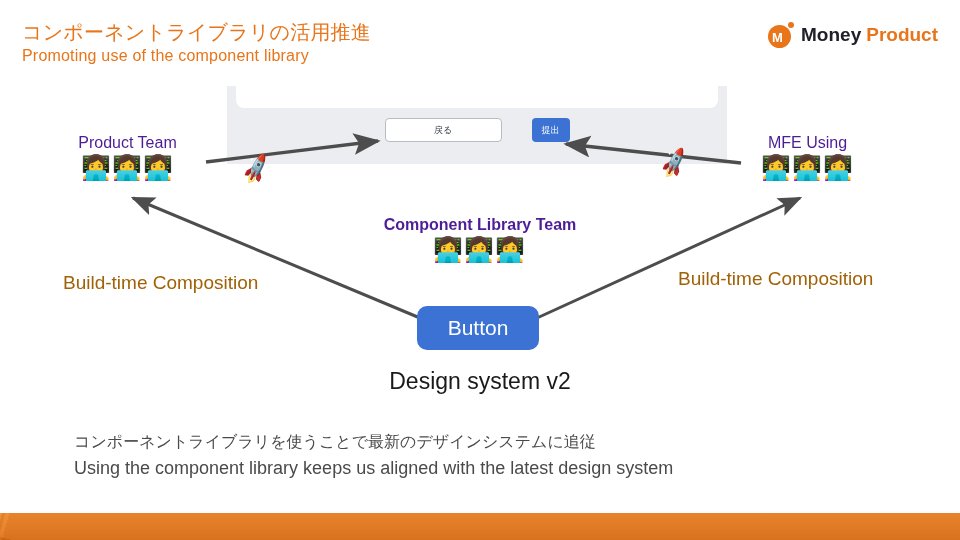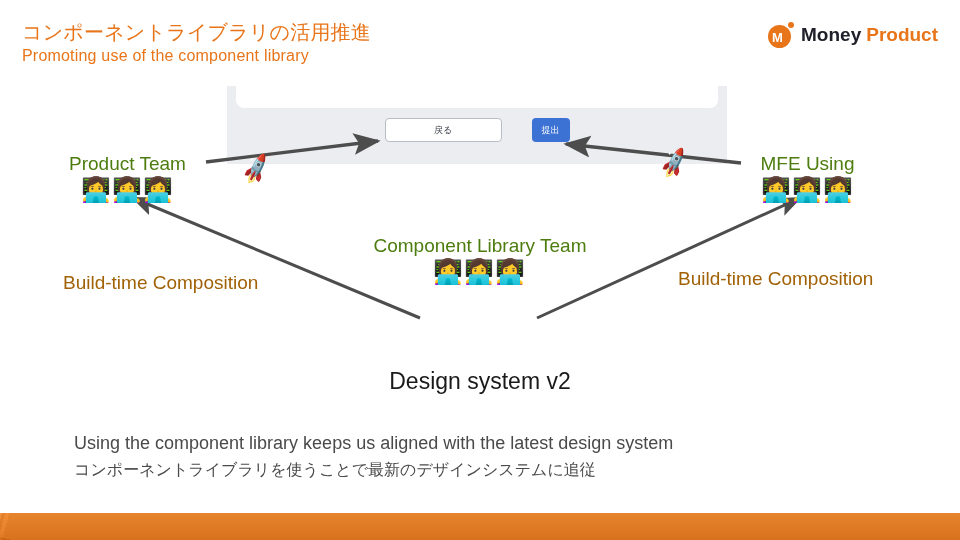--- a/index.html
+++ b/index.html
@@ -101,37 +101,36 @@
   
   #arrows {
     position: absolute; left: 0; top: 0;
     width: 960px; height: 540px;
     pointer-events: none;
   }
 
   
   .node { position: absolute; text-align: center; }
   .node-label {
-    color: #4d7c0f;
-    font-size: 19px;
+    color: #4c1d95;
+    font-size: 16px;
     line-height: 1.18;
     white-space: nowrap;
-    margin-top: 19px;
   }
   .node-label.wrap { white-space: normal; }
   .people {
     font-size: 24px;
     line-height: 1;
     letter-spacing: 1px;
     margin-top: 3px;
   }
 
   #node-product { left: 30px; top: 134px; width: 195px; }
   #node-mfe     { left: 710px; top: 134px; width: 195px; }
-  #node-cl      { left: 370px; top: 216px; width: 220px; }
+  #node-cl      { left: 370px; top: 216px; width: 220px; font-weight: bold; }
 
   
   #chip-button {
     position: absolute;
     left: 417px; top: 306px;
     width: 122px; height: 44px;
     background: #3b72d3;
     border-radius: 10px;
     display: flex; align-items: center; justify-content: center;
     color: #ffffff;
@@ -246,28 +245,29 @@
   <div class="node" id="node-mfe">
     <div class="node-label">MFE Using</div>
     <div class="people">👩‍💻👩‍💻👩‍💻</div>
   </div>
 
   <div class="node" id="node-cl">
     <div class="node-label wrap">Component Library Team</div>
     <div class="people">👩‍💻👩‍💻👩‍💻</div>
   </div>
 
+  <div id="chip-button">Button</div>
   <div id="label-design-system">Design system v2</div>
 
   <div class="comp-label" id="label-comp-left">Build-time Composition</div>
   <div class="comp-label" id="label-comp-right">Build-time Composition</div>
 
   <div class="rocket" id="rocket-left">🚀</div>
   <div class="rocket" id="rocket-right">🚀</div>
 
   <div id="caption">
+    <div class="caption-line jp">コンポーネントライブラリを使うことで最新のデザインシステムに追従</div>
     <div class="caption-line en">Using the component library keeps us aligned with the latest design system</div>
-    <div class="caption-line jp">コンポーネントライブラリを使うことで最新のデザインシステムに追従</div>
   </div>
 
   <div id="footer-bar"></div>
 
 </div>
 
 </body></html>

